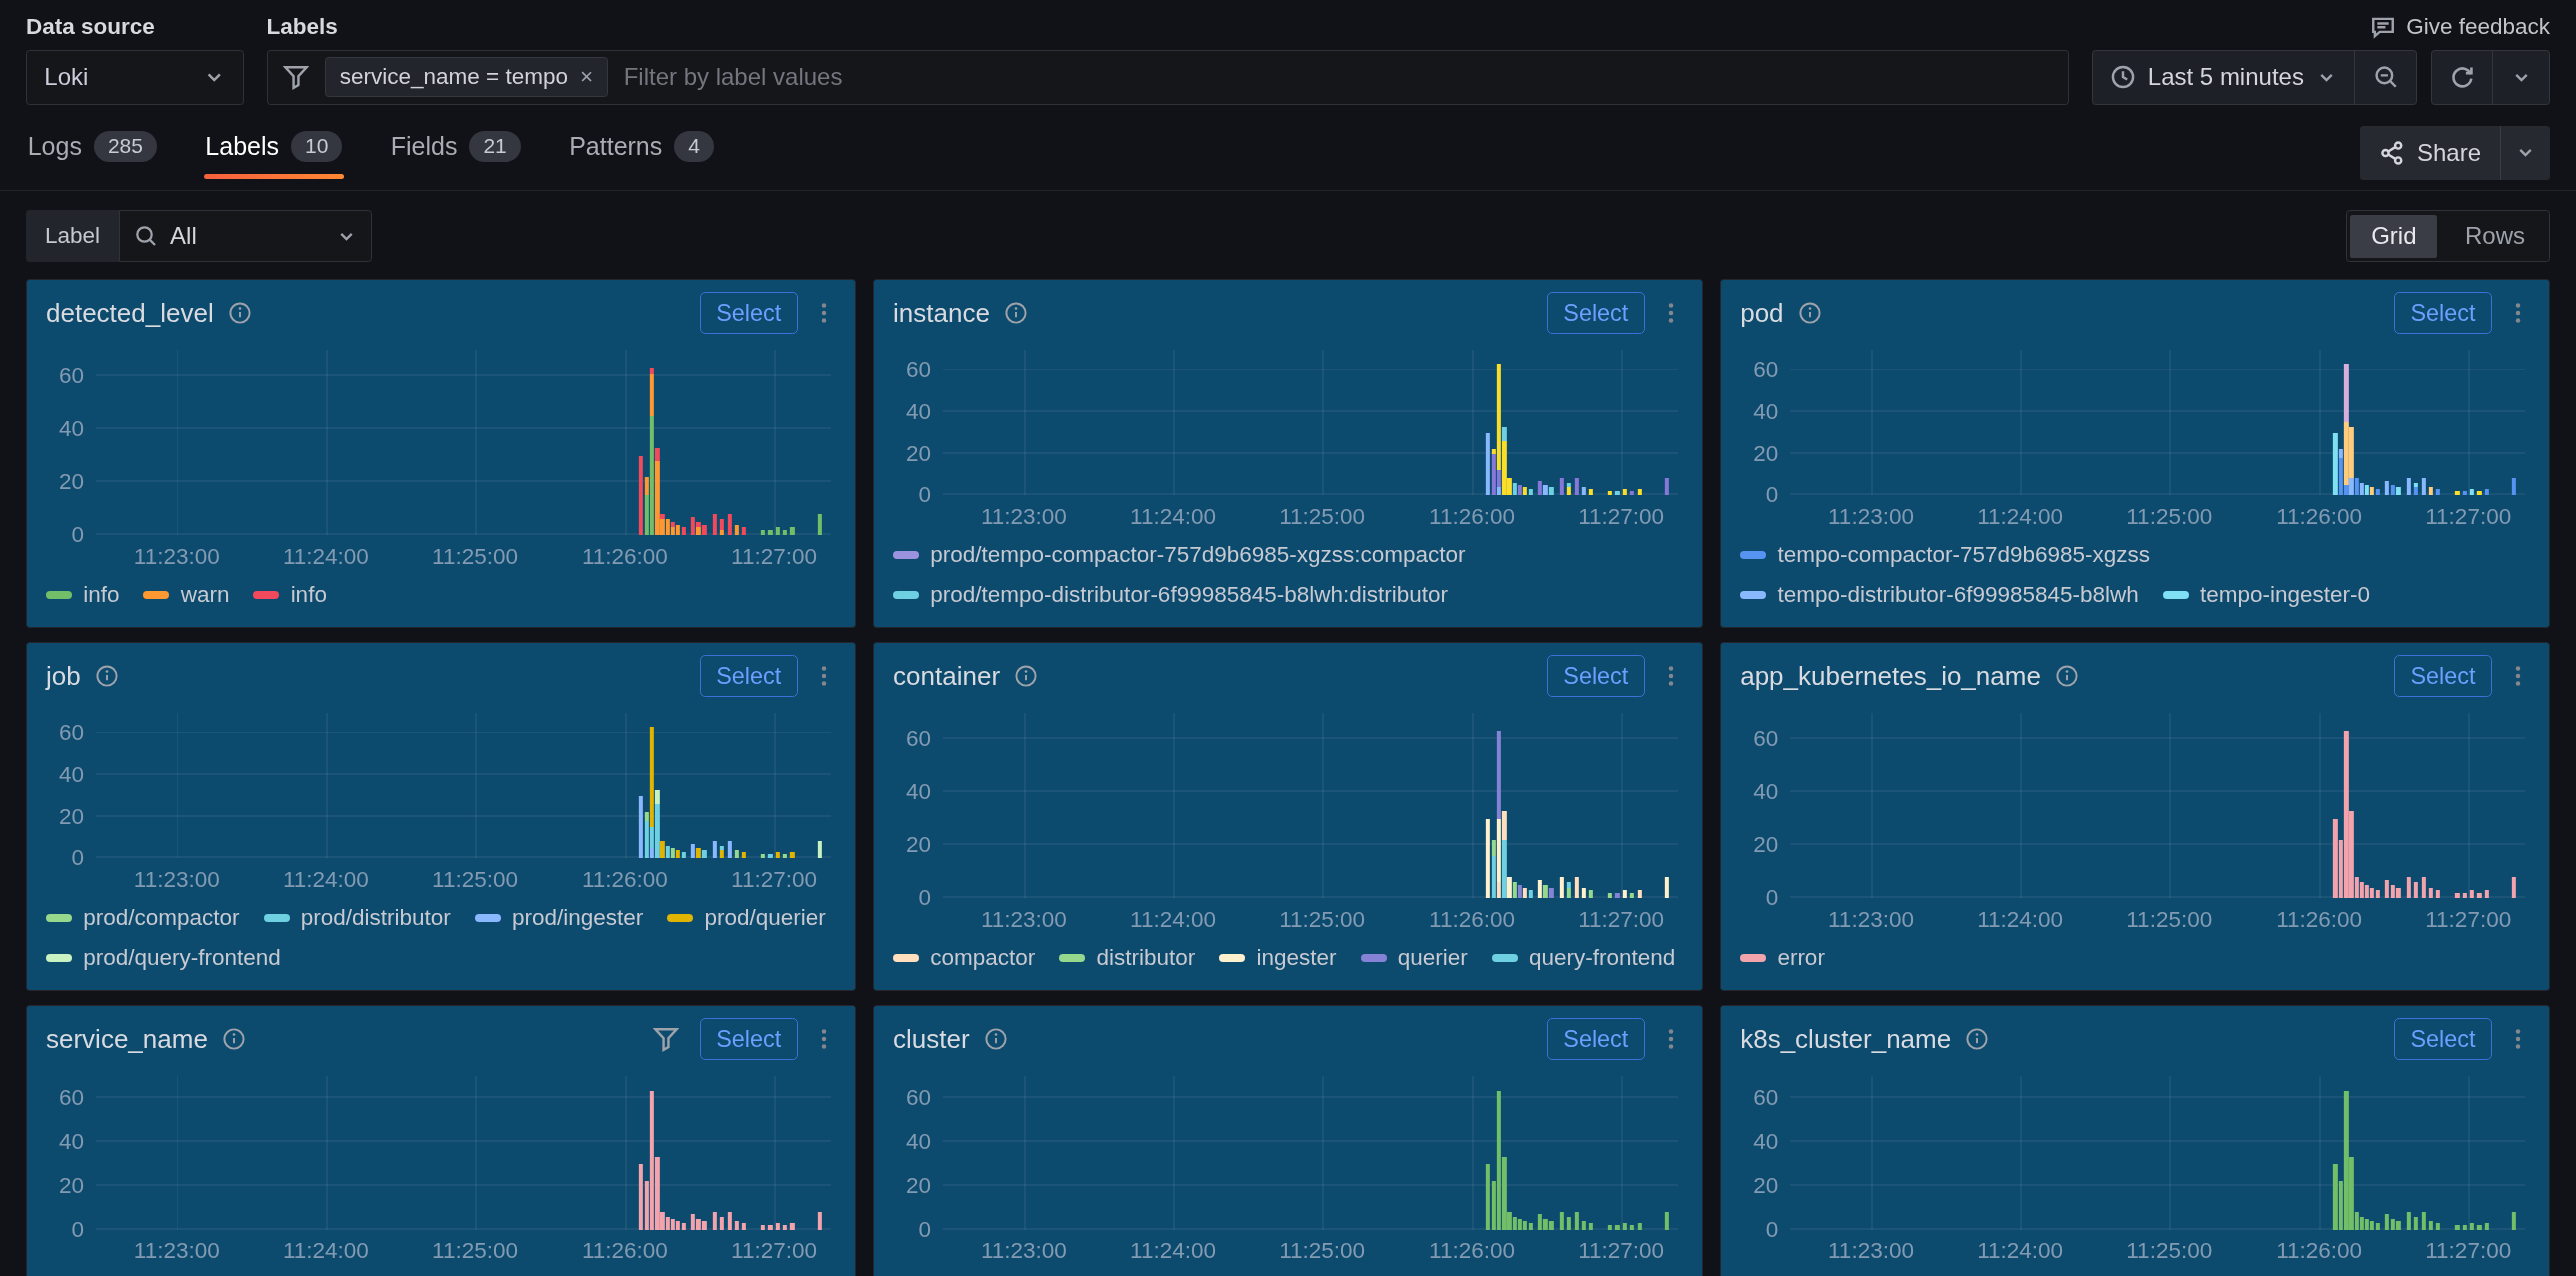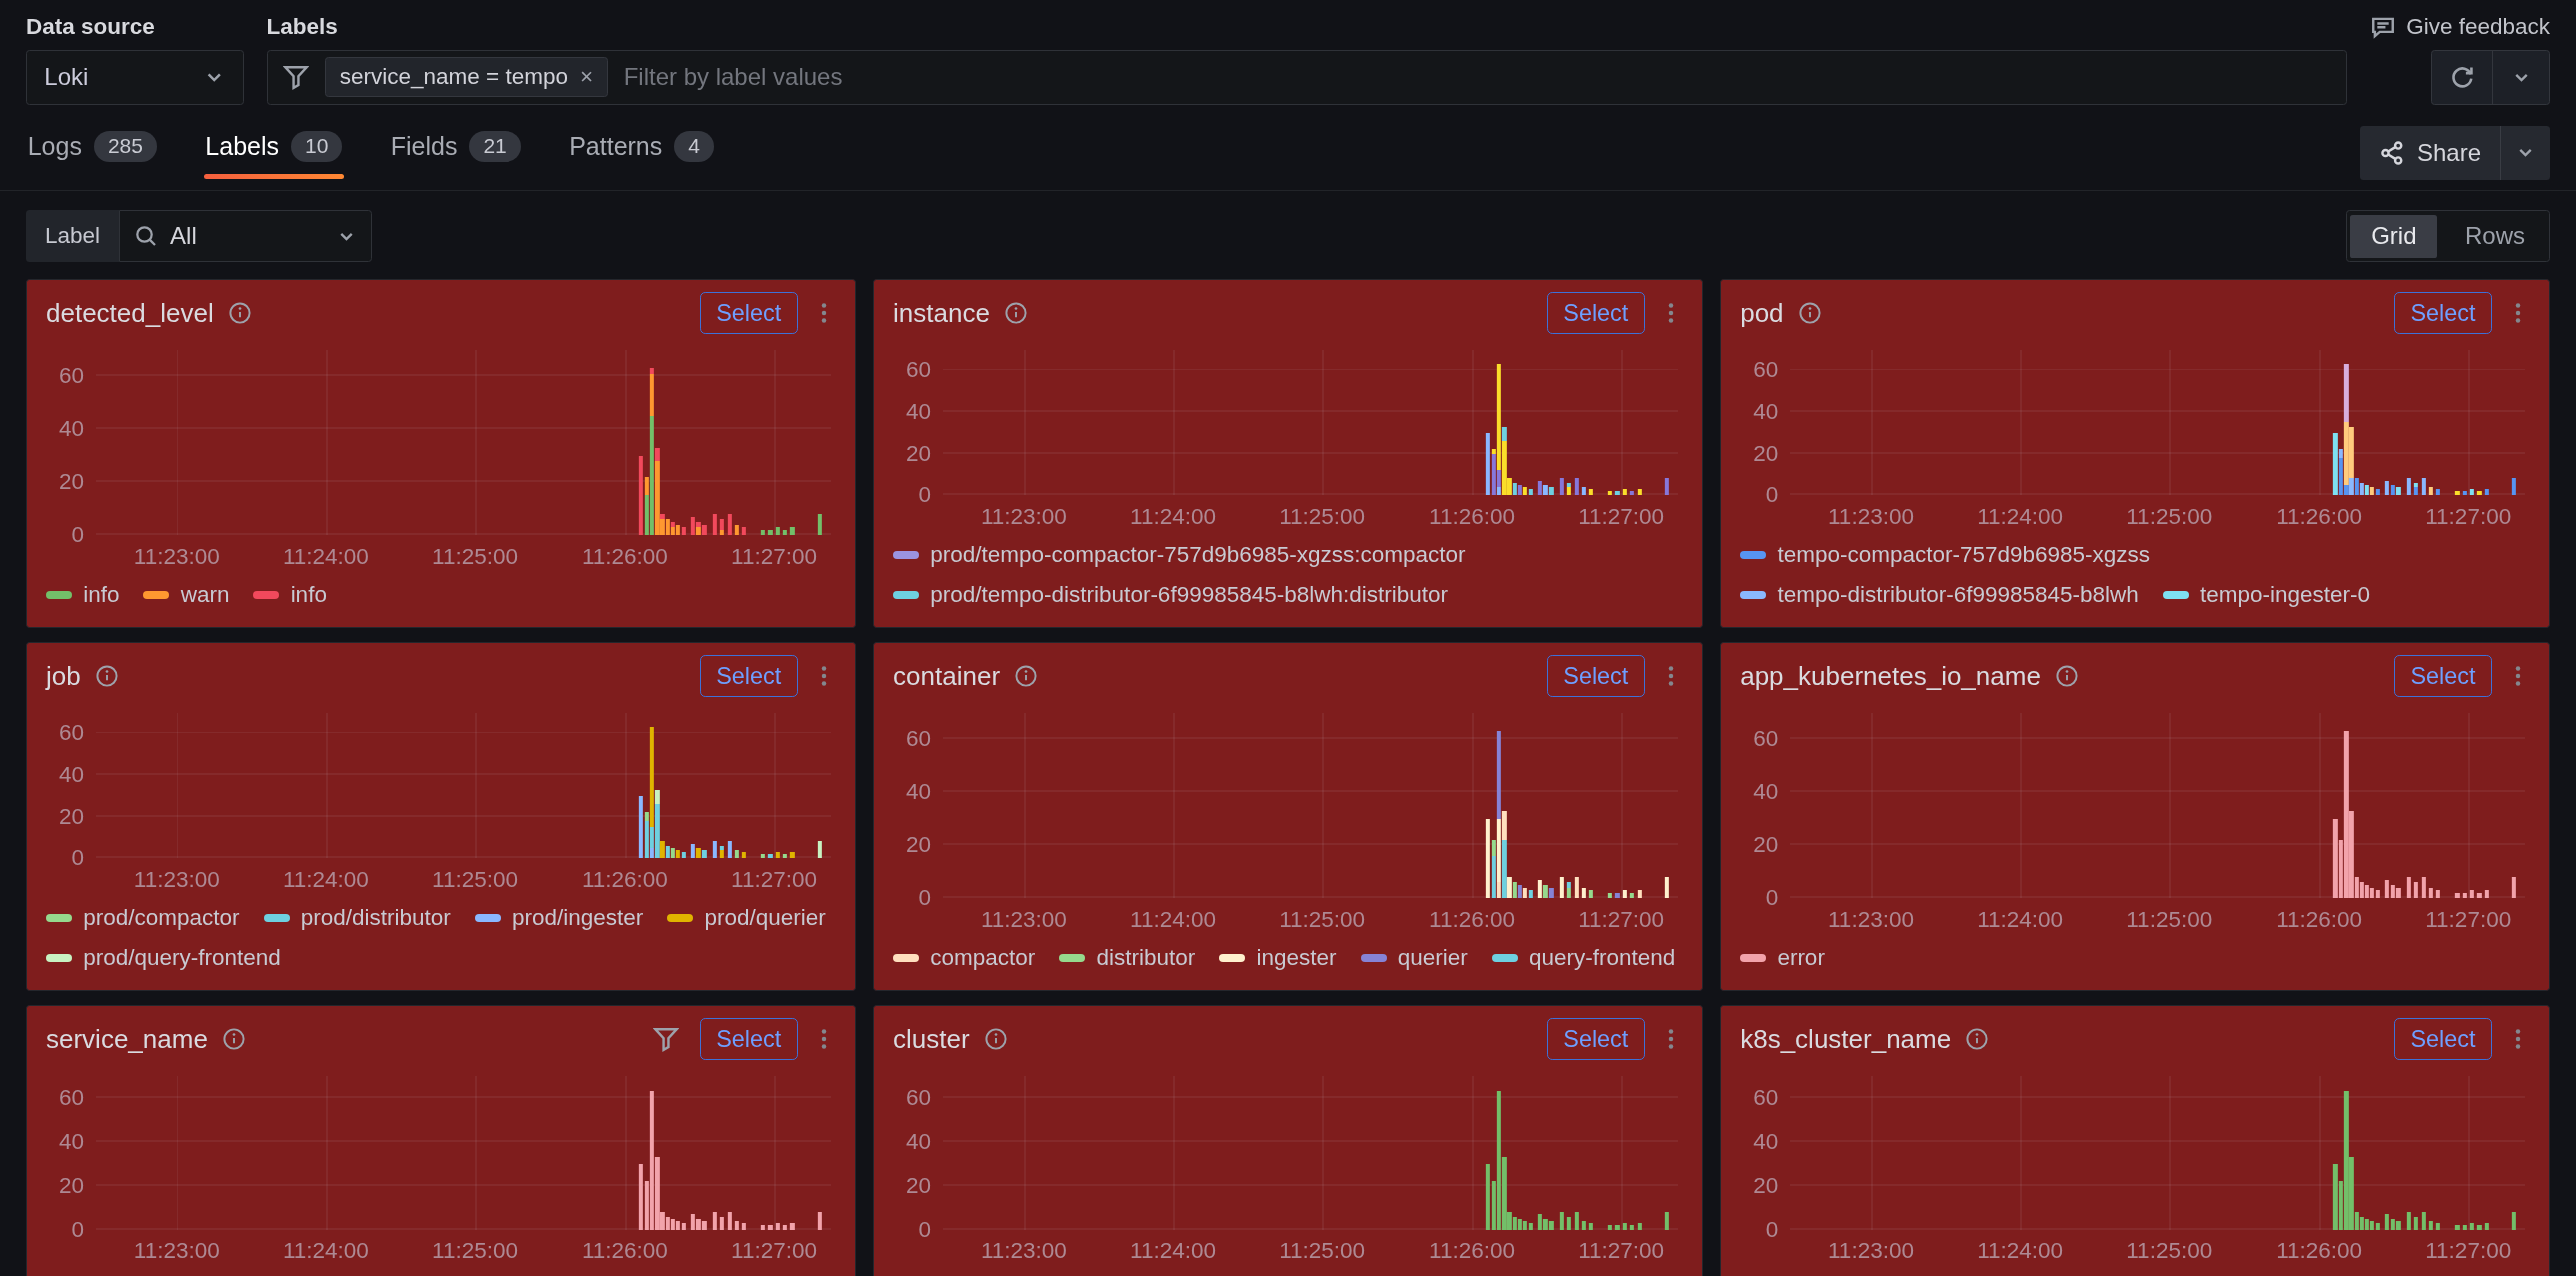--- a/index.html
+++ b/index.html
@@ -56,21 +56,21 @@
   .controls { display:flex; align-items:center; padding:0 26px; margin-top:19px; }
   .label-box { background:#22252B; border-radius:3.5px 0 0 3.5px; height:52px; display:flex; align-items:center; padding:0 19px; font-size:22.5px; color:#C7C9D1; }
   .search-select { width:253px; height:52px; border:1.7px solid #2F3238; border-radius:0 3.5px 3.5px 0; display:flex; align-items:center; gap:12px; padding:0 14px; cursor:pointer; background:#141619; }
   .search-select .val { flex:1; color:#D5D6DC; font-size:24px; }
   .view-toggle { margin-left:auto; display:flex; border:1.7px solid #2F3238; border-radius:3.5px; background:#141619; height:52px; }
   .vt-seg { display:flex; align-items:center; padding:0 24px; font-size:24px; color:#9DA2AB; cursor:pointer; }
   .vt-seg.active { background:#3A3D45; color:#E8E9ED; margin:3.5px; border-radius:2.6px; padding:0 21px; }
 
   
   .grid { display:grid; grid-template-columns:repeat(3,1fr); gap:14px 17.3px; grid-auto-rows:349px; margin:17.3px 26px 0 26px; }
-  .panel { background:#7f1d1d; border:1.7px solid #24262C; border-radius:3.5px; padding:10.4px 19px 15.6px 19px; display:flex; flex-direction:column; overflow:hidden; }
+  .panel { background:#0c4a6e; border:1.7px solid #24262C; border-radius:3.5px; padding:10.4px 19px 15.6px 19px; display:flex; flex-direction:column; overflow:hidden; }
   .p-head { display:flex; align-items:center; gap:14px; height:45px; flex:0 0 auto; }
   .p-title { font-size:26px; font-weight:500; color:#DADBE0; }
   .p-spacer { flex:1; }
   .select-btn { height:42px; padding:0 15.6px; border:1.7px solid #3D71D9; border-radius:5.2px; background:transparent;
     color:#6E9FFF; font-size:23.4px; font-weight:500; font-family:inherit; cursor:pointer; }
   .chart { flex:1 1 auto; position:relative; margin-top:3.5px; }
   .plot { position:absolute; left:50px; right:5.2px; top:10.4px; bottom:35px; }
   .gl-h { position:absolute; left:0; right:0; height:1.7px; background:rgba(204,204,220,0.08); }
   .gl-v { position:absolute; top:0; bottom:0; width:1.7px; background:rgba(204,204,220,0.08); }
   .ylab { position:absolute; left:-50px; width:38px; text-align:right; font-size:22.5px; color:rgba(204,204,220,0.62); transform:translateY(50%); }
@@ -119,20 +119,44 @@
             <path d="M2 3h12v8H6l-3 2.6V11H2z"></path>
             <path d="M4.5 5.8h7M4.5 8.2h5"></path>
           </svg>
         </span>
       <span>Give feedback</span>
     </div>
     <div class="ctl-row">
       <div class="btn-group">
         <div class="gbtn">
           <span class="icon" style="width:26px;height:26px">
+              <svg viewBox="0 0 16 16" fill="none" stroke="currentColor" stroke-width="1.5">
+                <circle cx="8" cy="8" r="6.2"></circle>
+                <path d="M8 4.5V8l2.6 1.5"></path>
+              </svg>
+            </span>
+          <span>Last 5 minutes</span>
+          <span class="icon" style="width:21px;height:21px">
+              <svg viewBox="0 0 16 16" fill="none" stroke="currentColor" stroke-width="1.8">
+                <path d="M4 6l4 4 4-4"></path>
+              </svg>
+            </span>
+        </div>
+        <div class="gbtn">
+          <span class="icon" style="width:26px;height:26px">
+              <svg viewBox="0 0 16 16" fill="none" stroke="currentColor" stroke-width="1.5">
+                <circle cx="7" cy="7" r="4.8"></circle>
+                <path d="M10.6 10.6L14 14M4.8 7h4.4"></path>
+              </svg>
+            </span>
+        </div>
+      </div>
+      <div class="btn-group">
+        <div class="gbtn">
+          <span class="icon" style="width:26px;height:26px">
               <svg viewBox="0 0 16 16" fill="none" stroke="currentColor" stroke-width="1.6">
                 <path d="M13.4 6.3A5.5 5.5 0 1 0 13.7 9"></path>
                 <path d="M13.8 2.2v3.4h-3.4"></path>
               </svg>
             </span>
         </div>
         <div class="gbtn">
           <span class="icon" style="width:21px;height:21px">
               <svg viewBox="0 0 16 16" fill="none" stroke="currentColor" stroke-width="1.8">
                 <path d="M4 6l4 4 4-4"></path>

